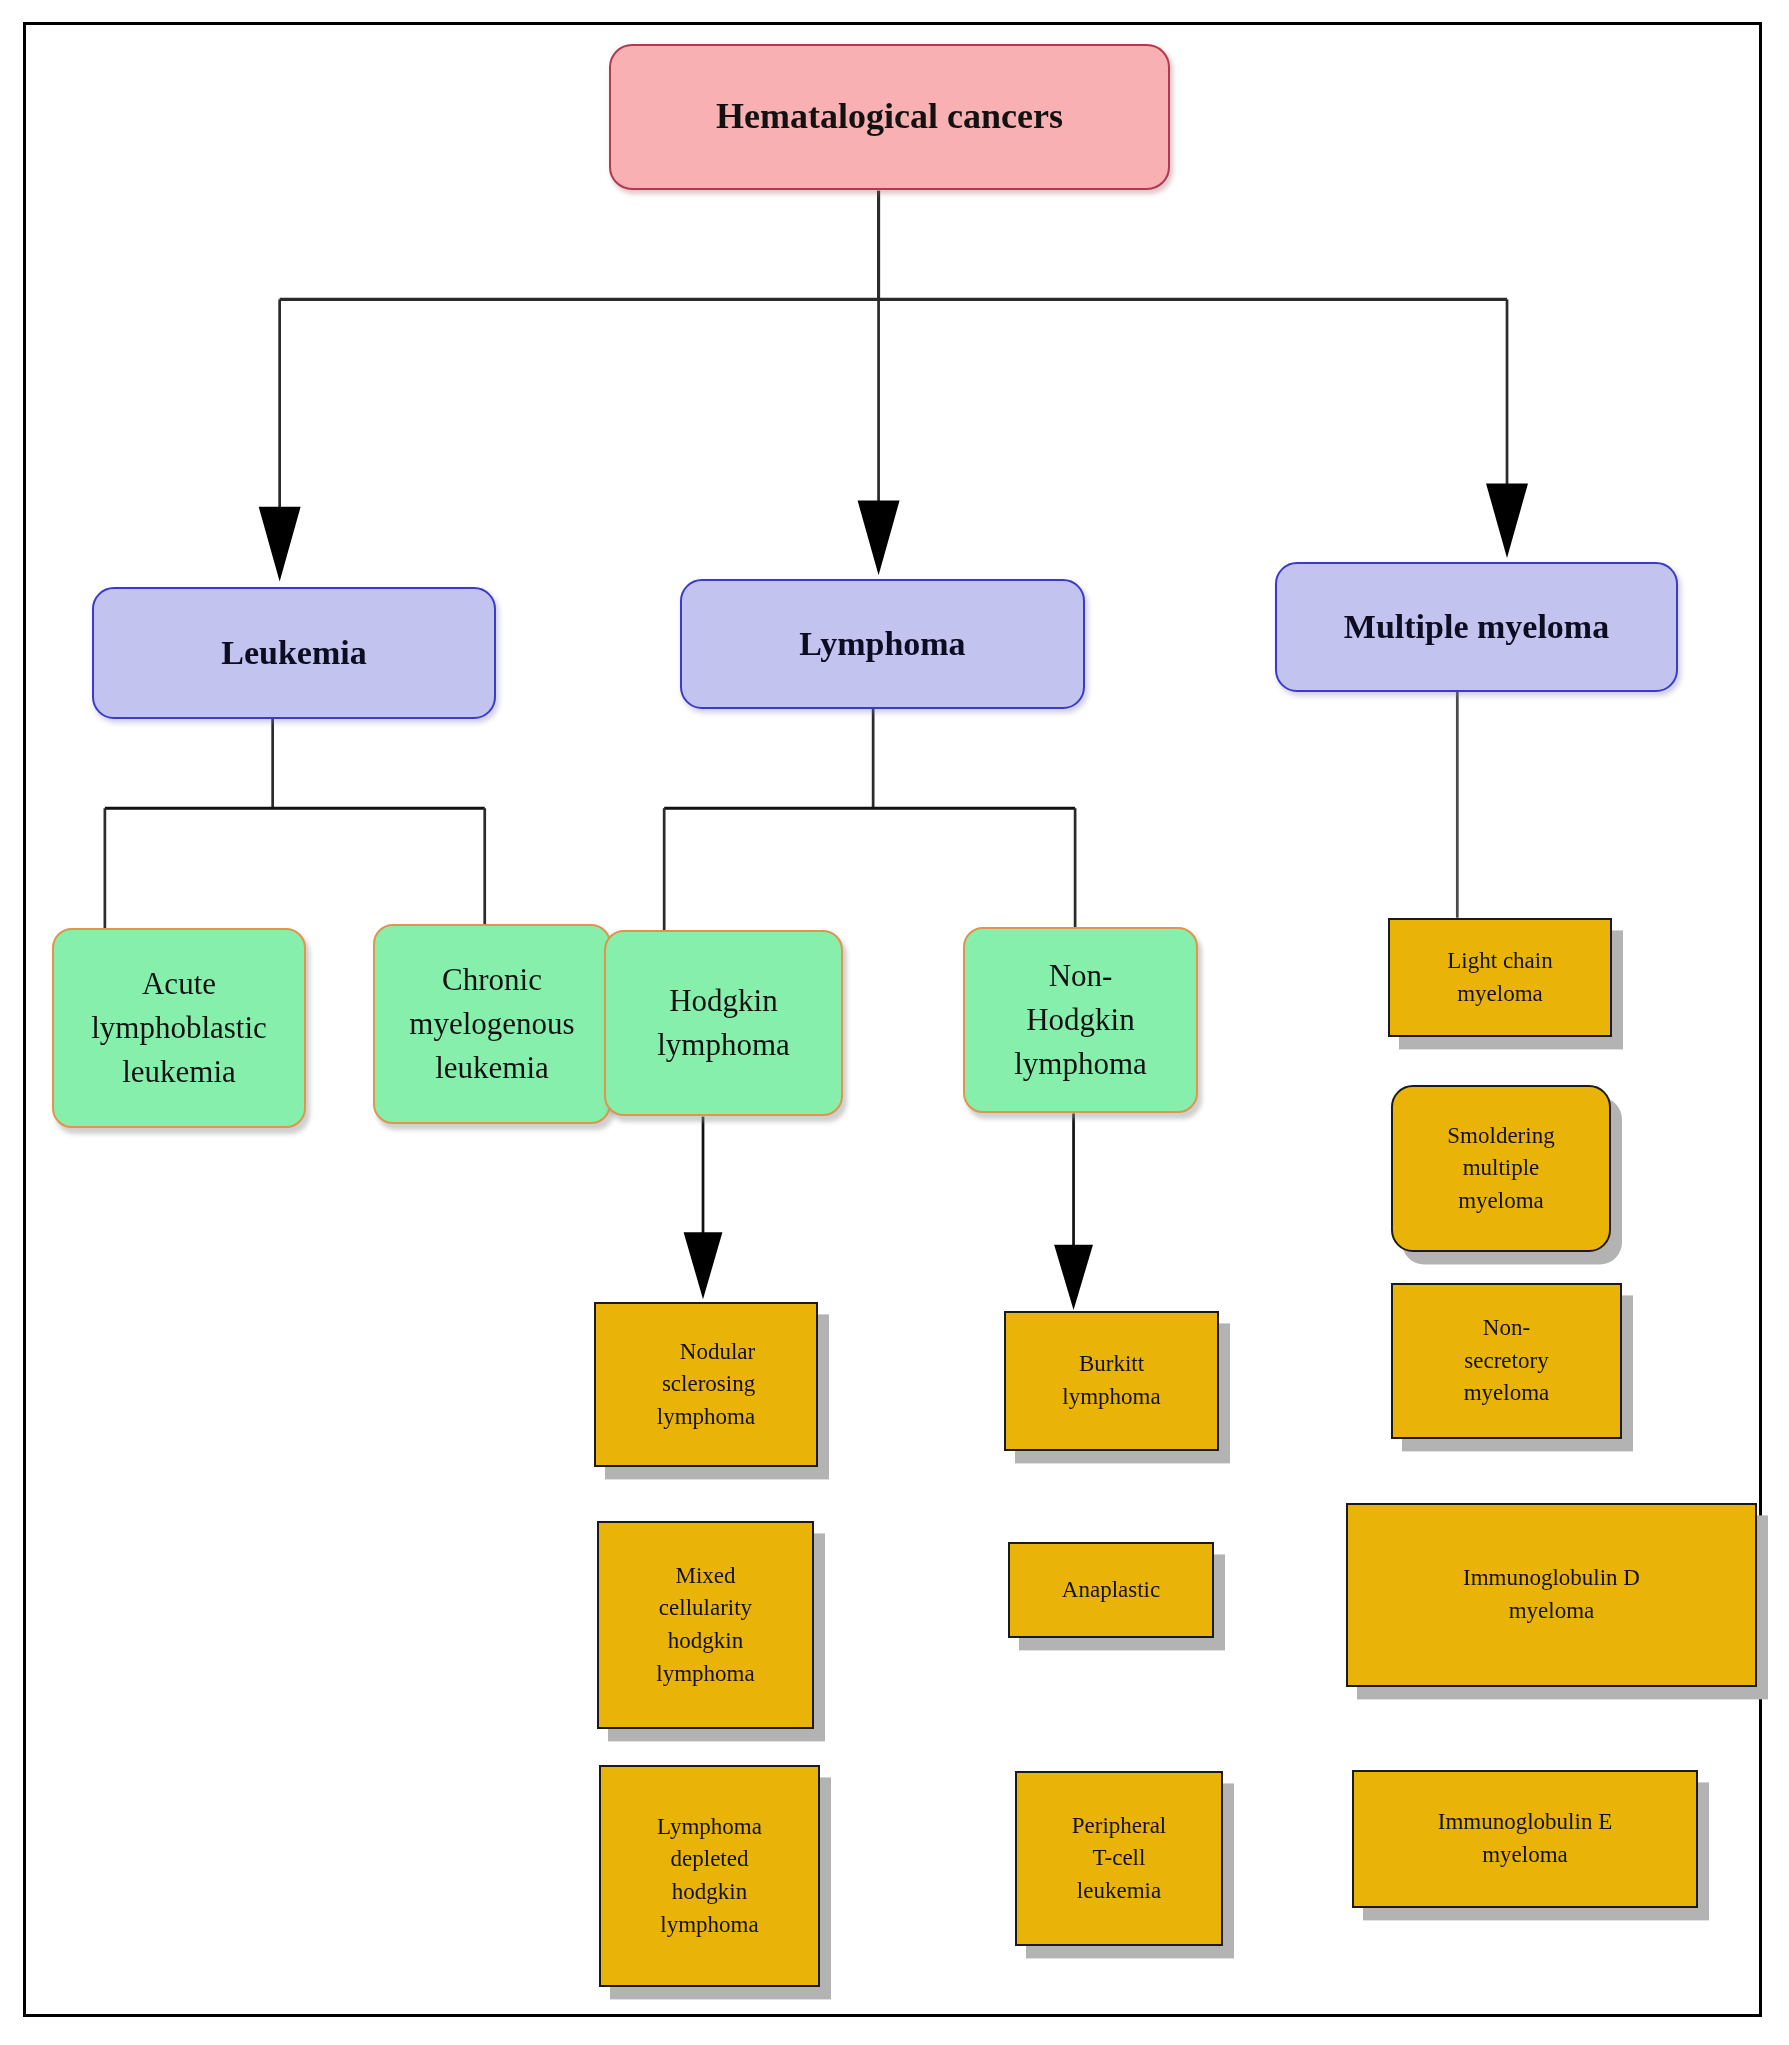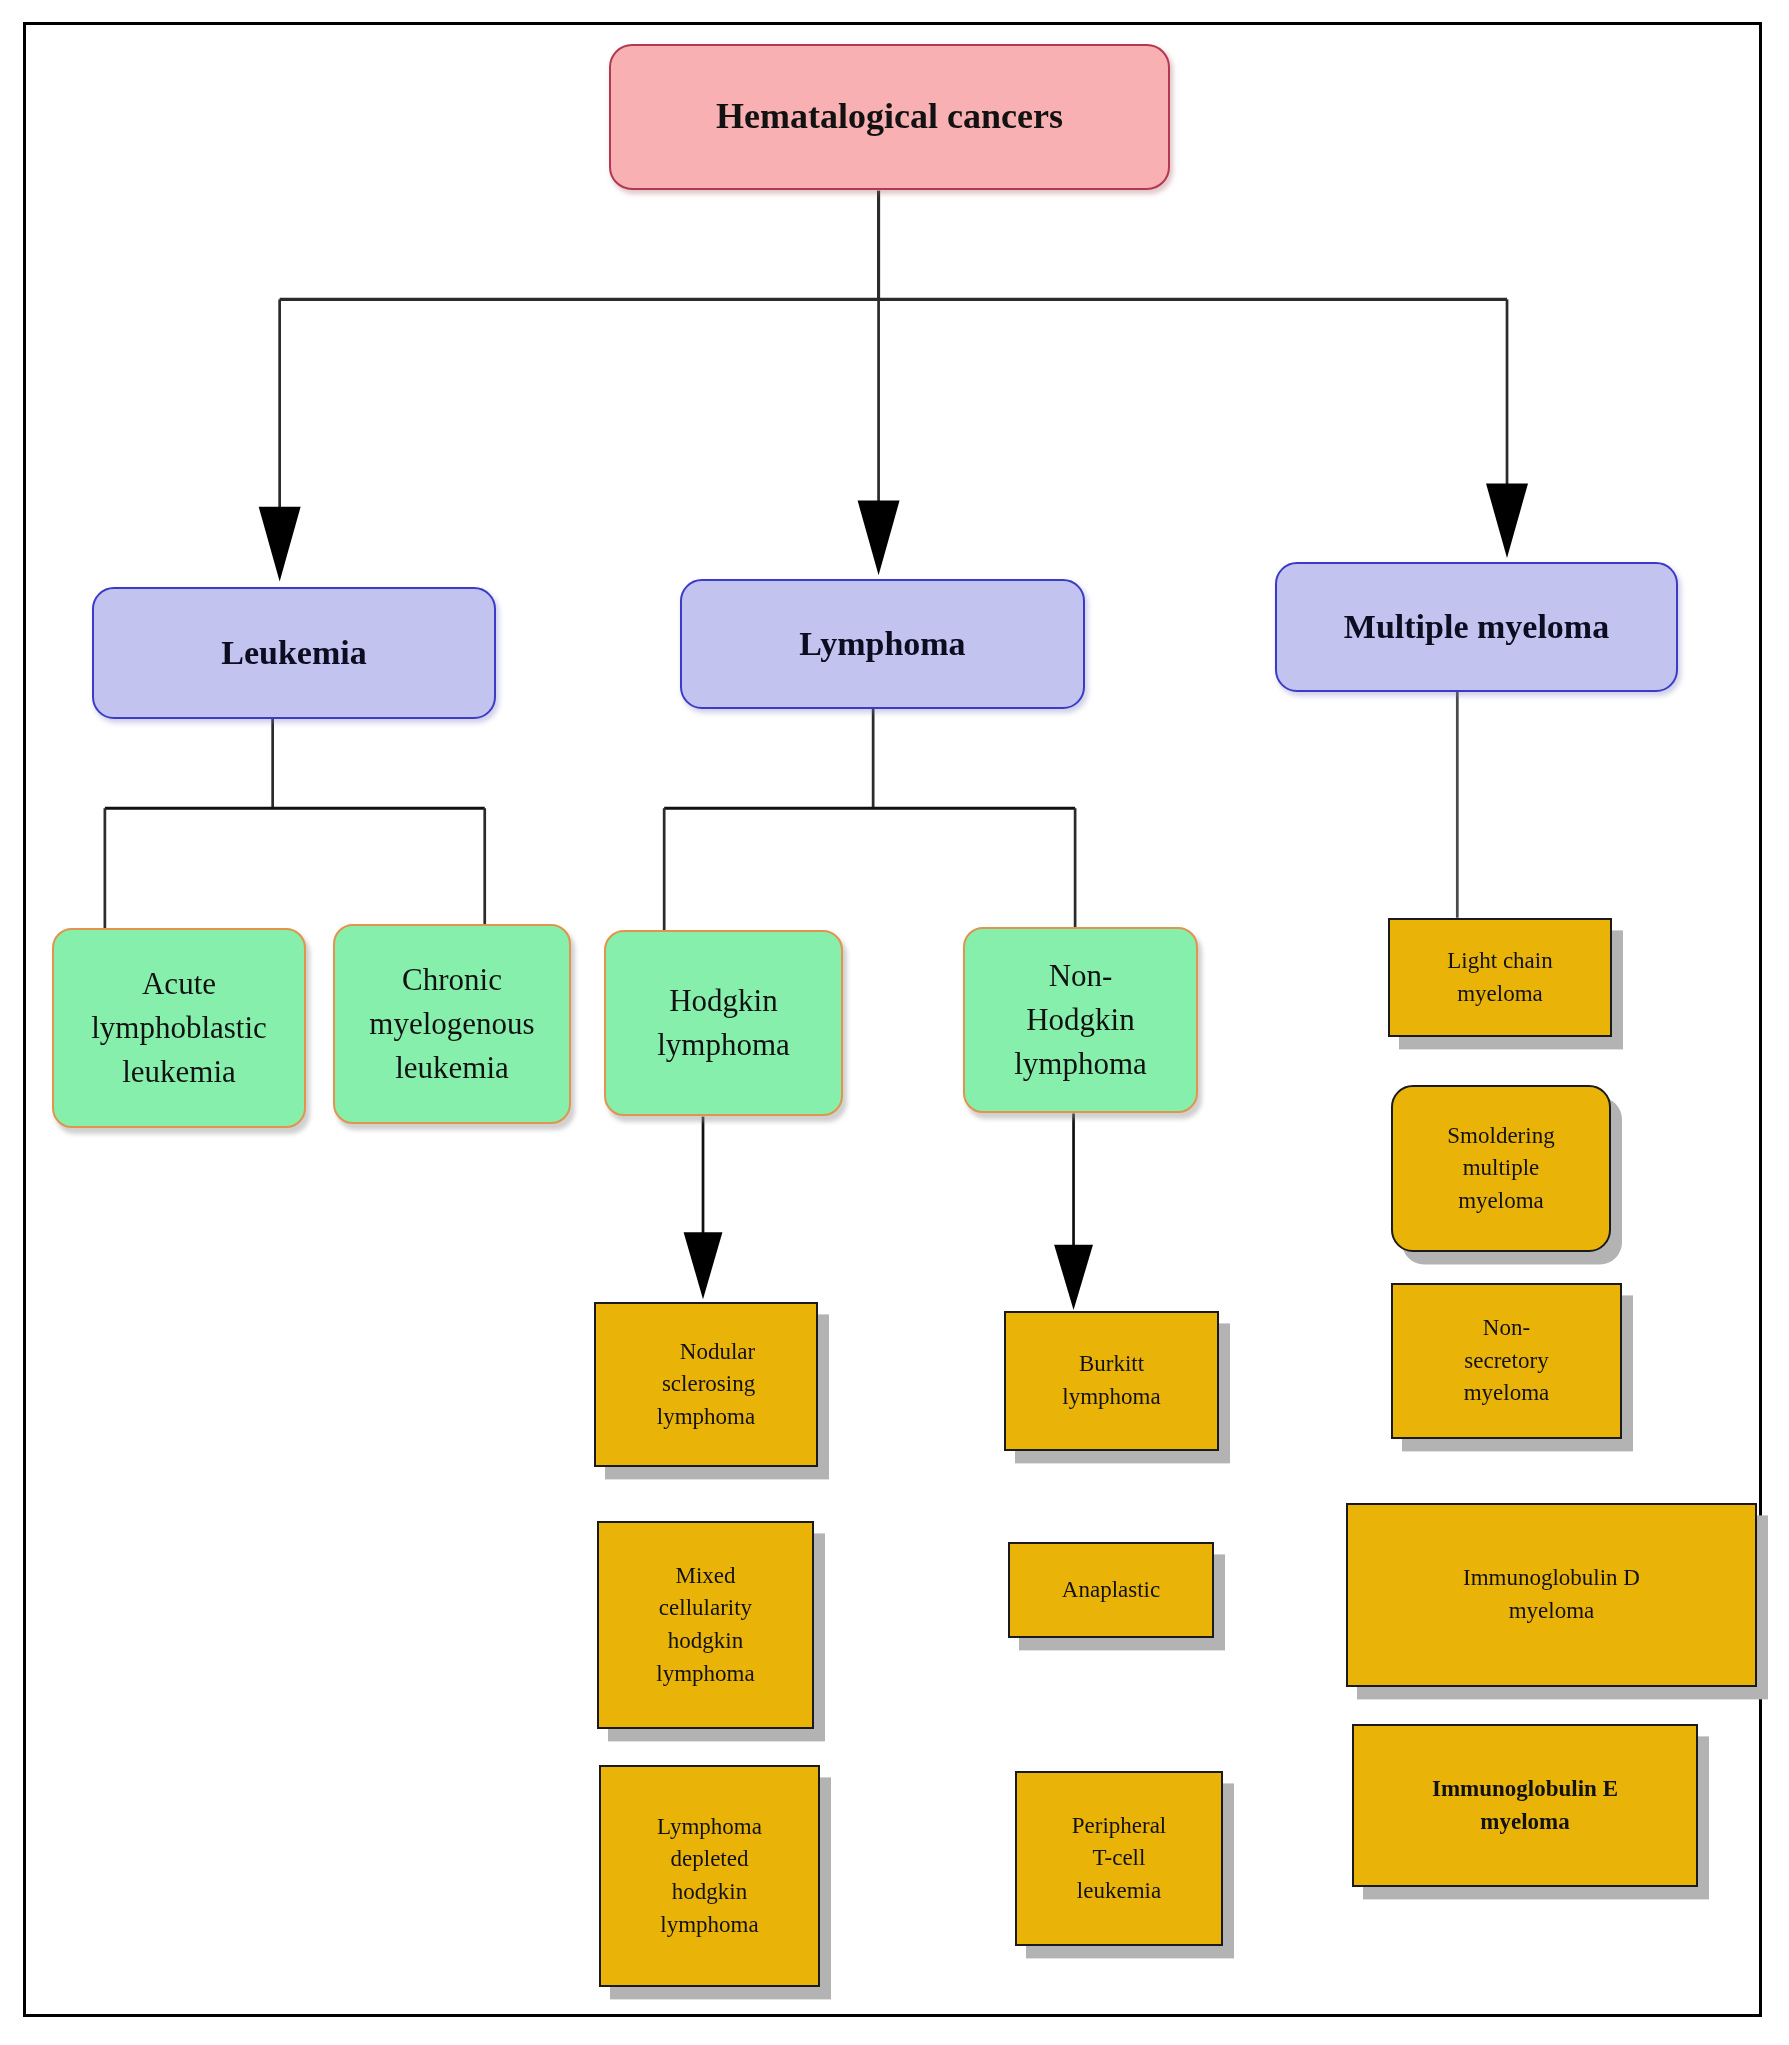--- a/index.html
+++ b/index.html
@@ -115,21 +115,21 @@
   <div class="node branch-node" style="left:92px; top:587px; width:404px; height:132px;">Leukemia</div>
 
   <div class="node branch-node" style="left:680px; top:579px; width:405px; height:130px;">Lymphoma</div>
 
   <div class="node branch-node" style="left:1275px; top:562px; width:403px; height:130px;">Multiple myeloma</div>
 
   <div class="node subtype-node" style="left:52px; top:928px; width:254px; height:200px;">Acute
 lymphoblastic
 leukemia</div>
 
-  <div class="node subtype-node" style="left:333px; top:924px; width:238px; height:200px;">Chronic
+  <div class="node subtype-node" style="left:373px; top:924px; width:238px; height:200px;">Chronic
 myelogenous
 leukemia</div>
 
   <div class="node subtype-node" style="left:604px; top:930px; width:239px; height:186px;">Hodgkin
 lymphoma</div>
 
   <div class="node subtype-node" style="left:963px; top:927px; width:235px; height:186px;">Non-
 Hodgkin
 lymphoma</div>
 
@@ -163,17 +163,17 @@
 multiple
 myeloma</div>
 
   <div class="node leaf-node" style="left:1391px; top:1283px; width:231px; height:156px;">Non-
 secretory
 myeloma</div>
 
   <div class="node leaf-node" style="left:1346px; top:1503px; width:411px; height:184px;">Immunoglobulin D
 myeloma</div>
 
-  <div class="node leaf-node" style="left:1352px; top:1724px; width:346px; height:163px;font-weight:bold;">Immunoglobulin E
+  <div class="node leaf-node" style="left:1352px; top:1770px; width:346px; height:138px;">Immunoglobulin E
 myeloma</div>
 
 </div>
 
 
 </body></html>

